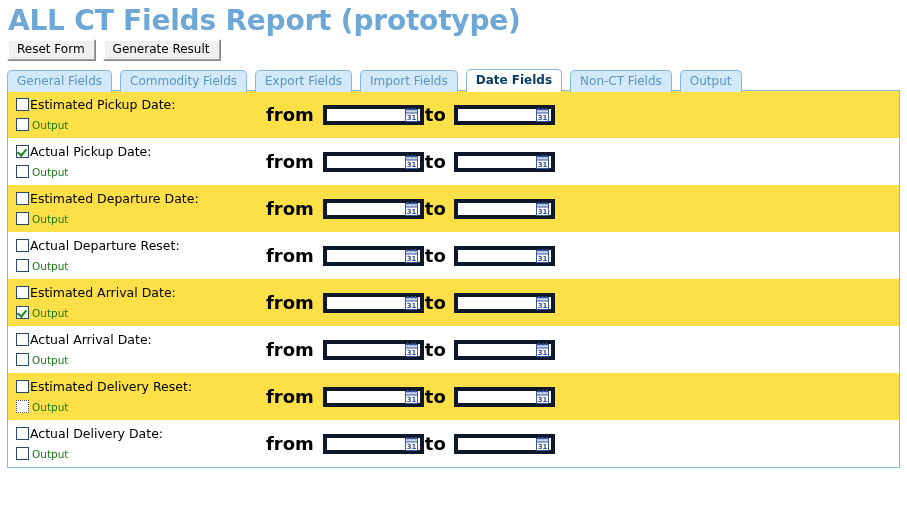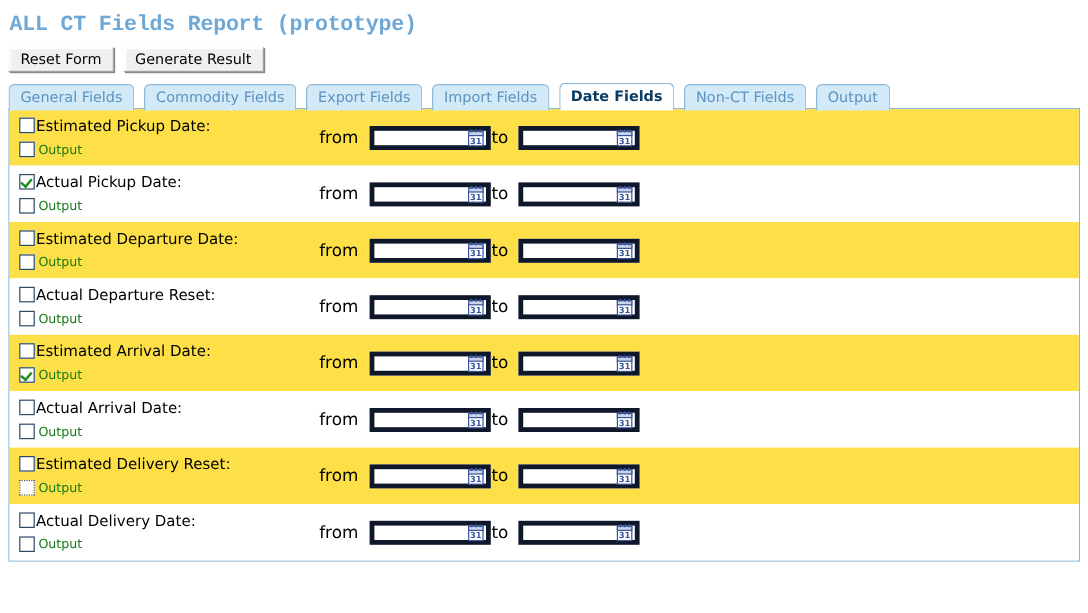--- a/index.html
+++ b/index.html
@@ -13,26 +13,25 @@
     font-family: "DejaVu Sans", "Liberation Sans", sans-serif;
     font-size: 12px;
     color: #000000;
     overflow: hidden;
   }
 
   
   .page-title {
     margin: 0;
     padding: 8px 0 0 8px;
-    font-size: 18px;
+    font-size: 28px;
     font-weight: bold;
     color: #6ea8d6;
     letter-spacing: -0.2px;
     line-height: 26px;
-    font-family: Liberation Mono, monospace;
   }
 
   
   .toolbar {
     padding: 5px 0 0 7px;
     display: flex;
     gap: 8px;
   }
   .btn {
     font-family: "DejaVu Sans", "Liberation Sans", sans-serif;
@@ -168,23 +167,24 @@
 
   
   .rangecell {
     display: flex;
     align-items: center;
     height: 30px;
     padding-top: 7px;
     box-sizing: border-box;
   }
   .fromlab, .tolab {
-    font-size: 14px;
+    font-size: 18px;
     color: #000000;
     line-height: 14px;
+    font-weight: bold;
   }
   .tolab { margin: 0 8px 0 1px; }
   .fromlab { margin-right: 9px; }
 
   .datebox {
     width: 101px;
     height: 20px;
     box-sizing: border-box;
     border: 4px solid #0f172a;
     background: #ffffff;

